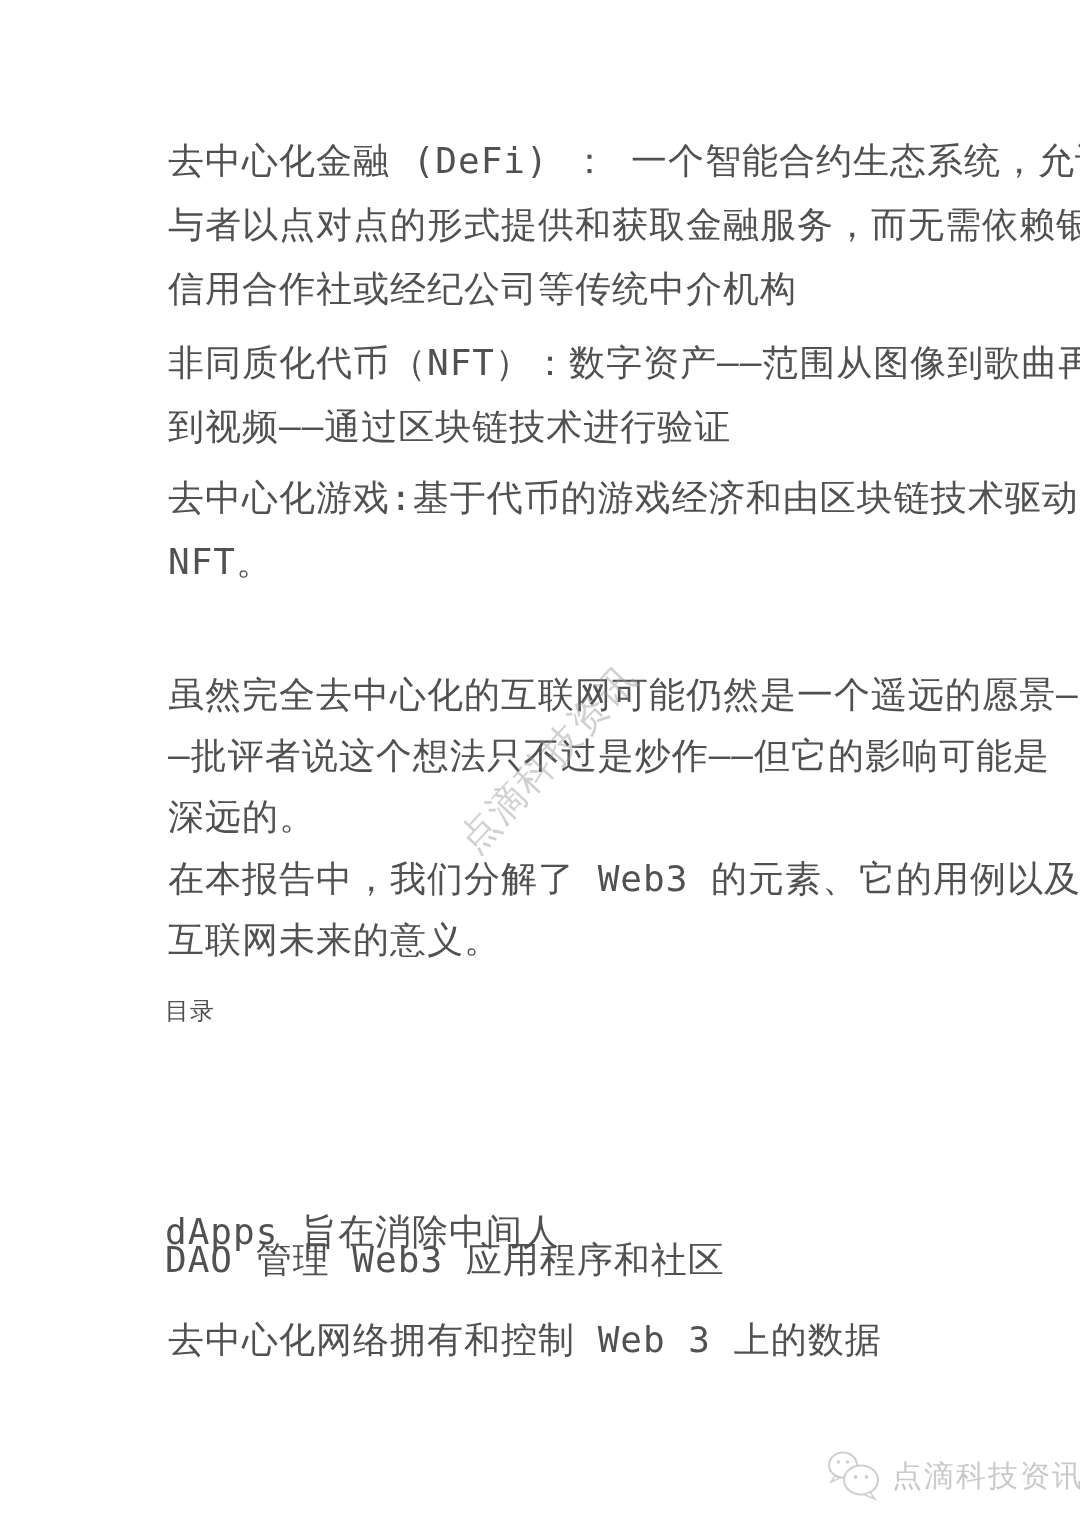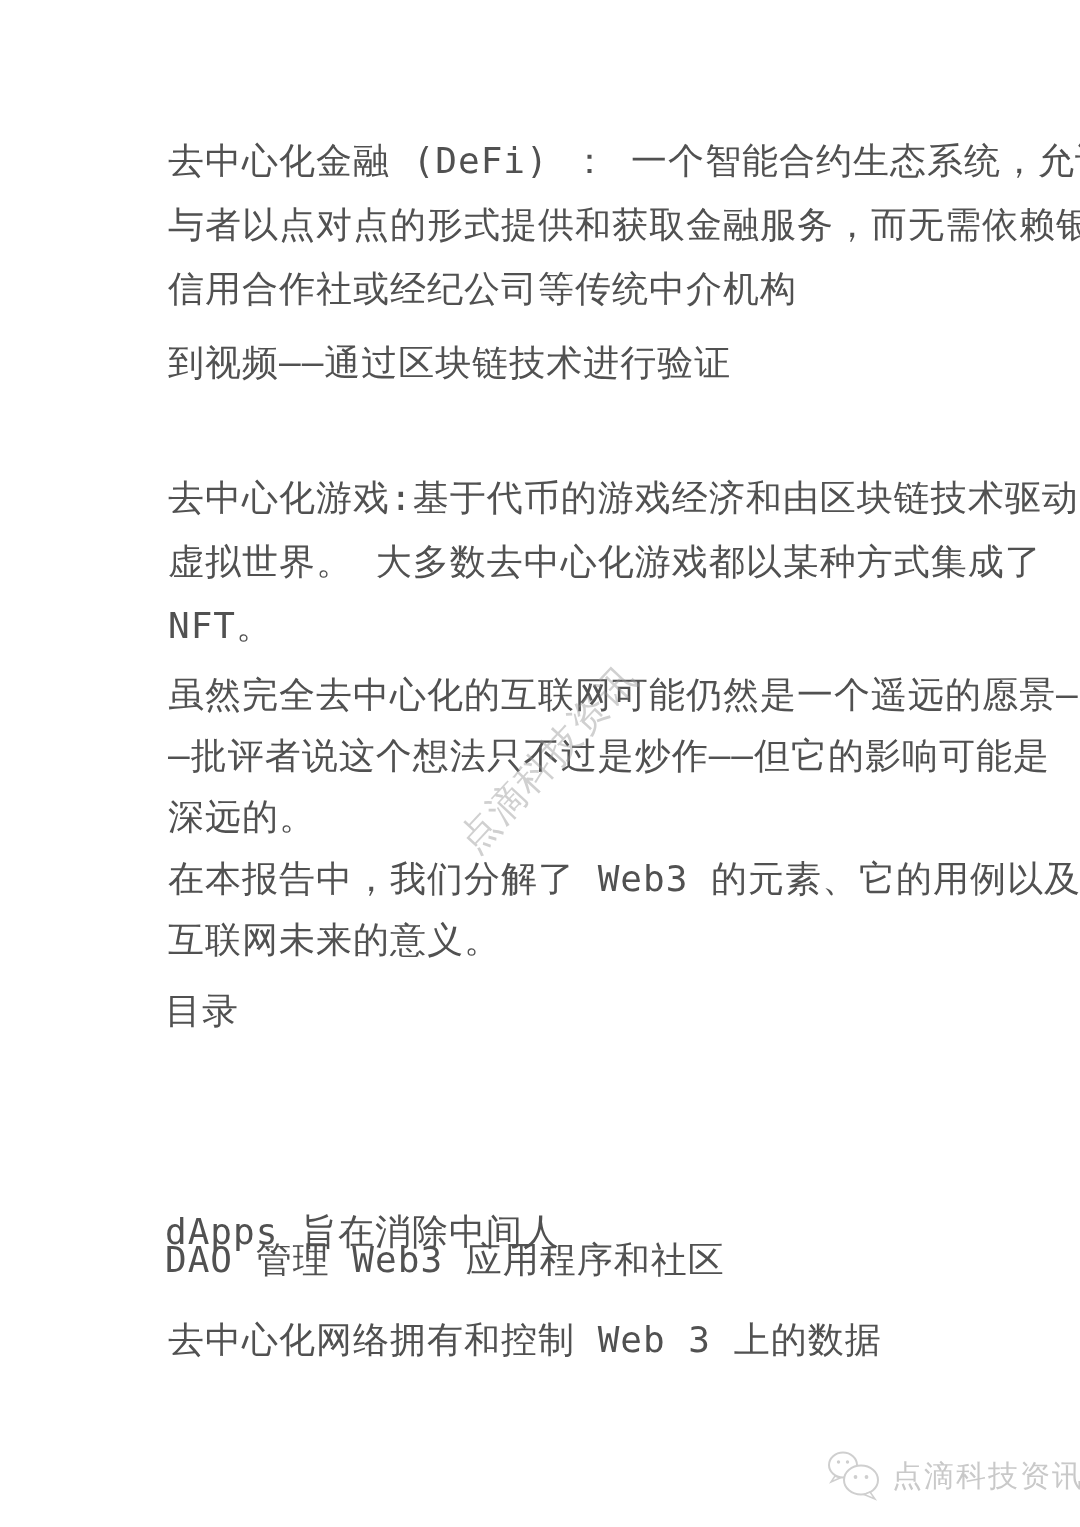--- a/index.html
+++ b/index.html
@@ -17,21 +17,21 @@
     width: 800px;
     font-size: 36px;
     line-height: 64px;
     color: #515151;
     letter-spacing: 1px;
   }
   .line { white-space: nowrap; }
   .toc-heading {
     position: absolute;
     left: 165px;
-    font-size: 36px;
+    font-size: 24px;
     line-height: 64px;
     color: #515151;
     letter-spacing: 1px;
     white-space: nowrap;
   }
   .toc-item {
     position: absolute;
     font-size: 36px;
     line-height: 64px;
     color: #515151;
@@ -71,26 +71,26 @@
 
 <div class="page">
 
   <div class="para" style="top:129px;">
     <div class="line">去中心化金融 (DeFi) ： 一个智能合约生态系统，允许参</div>
     <div class="line">与者以点对点的形式提供和获取金融服务，而无需依赖银行、</div>
     <div class="line">信用合作社或经纪公司等传统中介机构</div>
   </div>
 
   <div class="para" style="top:331px;">
+    <div class="line">非同质化代币（NFT）：数字资产——范围从图像到歌曲再</div>
     <div class="line">到视频——通过区块链技术进行验证</div>
   </div>
 
   <div class="para" style="top:466px;">
     <div class="line">去中心化游戏:基于代币的游戏经济和由区块链技术驱动的</div>
-    <div class="line">虚拟世界。 大多数去中心化游戏都以某种方式集成了</div>
     <div class="line">NFT。</div>
   </div>
 
   <div class="para" style="top:664px; line-height:61px;">
     <div class="line">虽然完全去中心化的互联网可能仍然是一个遥远的愿景—</div>
     <div class="line">—批评者说这个想法只不过是炒作——但它的影响可能是</div>
     <div class="line">深远的。</div>
   </div>
 
   <div class="para" style="top:848px; line-height:61px;">

